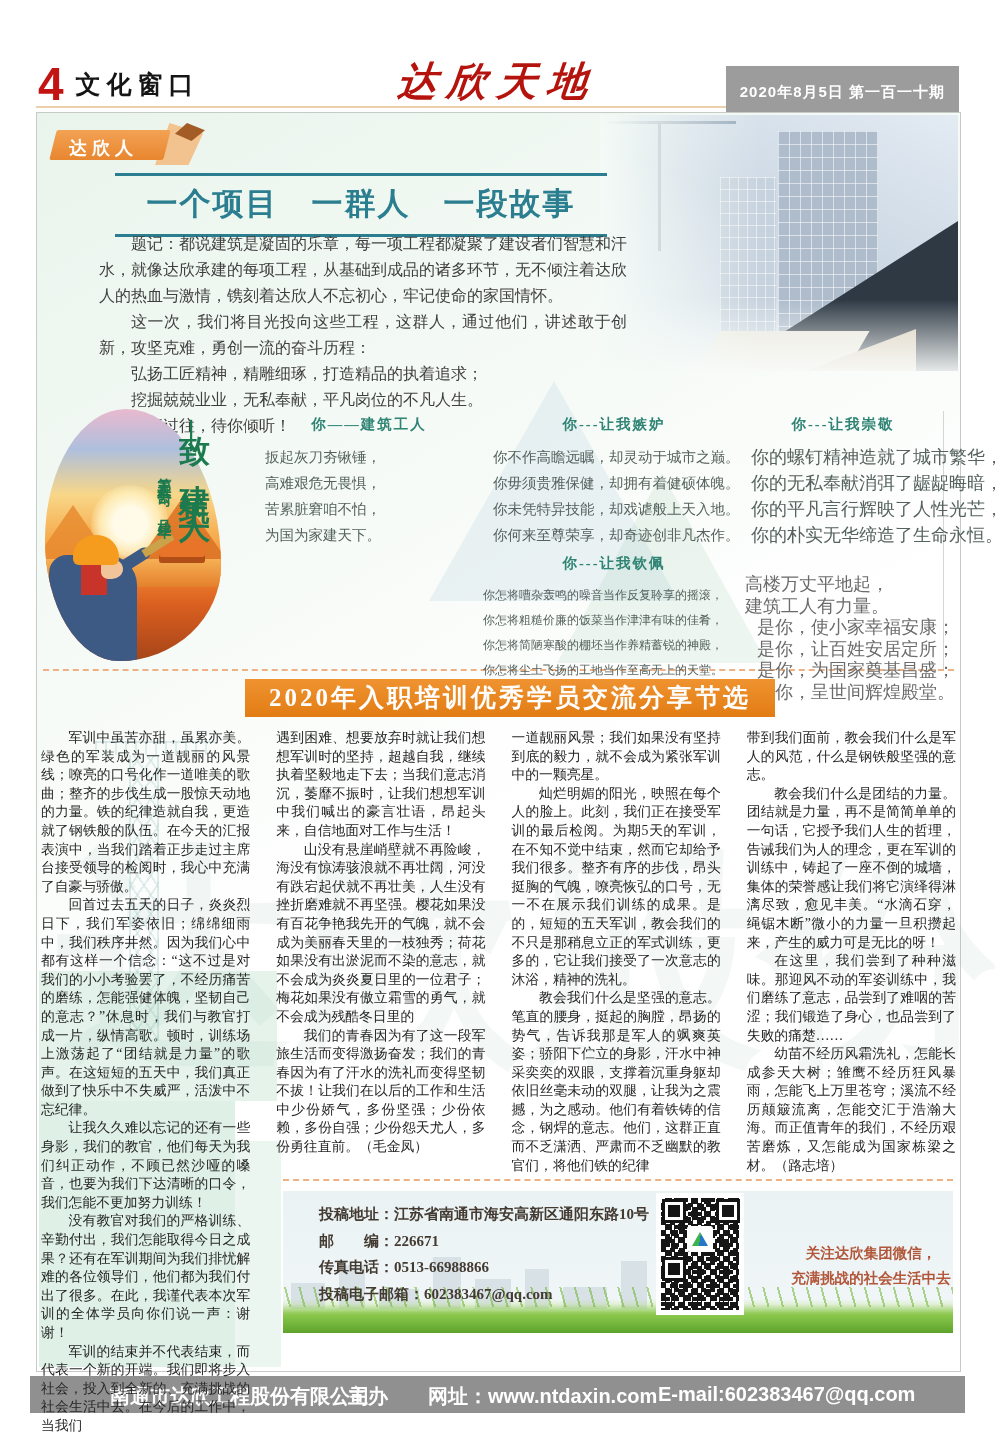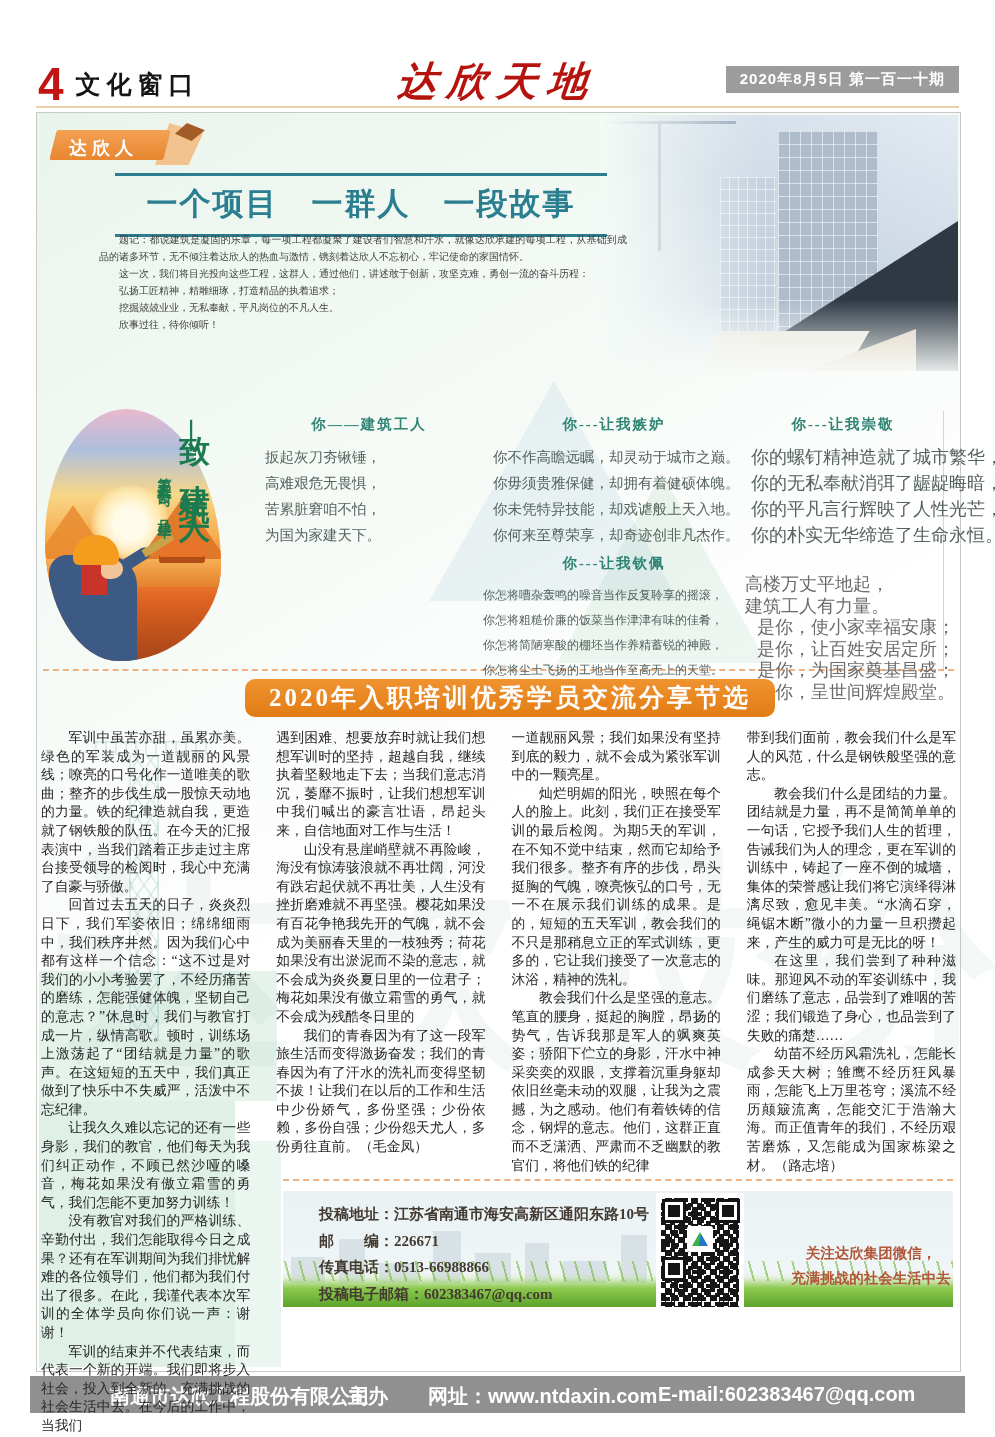--- a/index.html
+++ b/index.html
@@ -6,21 +6,21 @@
   .page{position:relative;width:995px;height:1437px;margin:0 auto;background:#fff;overflow:hidden;
         font-family:"Liberation Serif","DejaVu Serif",serif;}
   
   .hdr{position:absolute;left:36px;top:56px;width:923px;height:50px;border-bottom:2px solid #ecd0ab;}
   .hdr-left{position:absolute;left:2px;bottom:2px;display:flex;align-items:flex-end;gap:12px;}
   .hdr-num{font-family:"Liberation Sans",sans-serif;font-weight:bold;font-size:46px;line-height:.88;color:#c31414;}
   .hdr-section{font-family:"Liberation Sans",sans-serif;font-weight:bold;font-size:25px;color:#151515;letter-spacing:6px;padding-bottom:3px;}
   .hdr-masthead{position:absolute;left:0;right:0;top:-2px;text-align:center;font-weight:bold;font-style:italic;
         font-size:40px;color:#b5140e;letter-spacing:10px;transform:skewX(-6deg);}
   .hdr-issue{position:absolute;right:0;top:10px;background:#9c9c9c;color:#fff;
-        font-family:"Liberation Sans",sans-serif;font-weight:bold;font-size:15px;padding:4px 14px;letter-spacing:1px;}
+        font-family:"Liberation Sans",sans-serif;font-weight:bold;font-size:15px;padding:17px 14px;letter-spacing:1px;}
   
   .frame{position:absolute;left:36px;top:112px;width:923px;height:1258px;border:1px solid #c6cbc8;
         background:linear-gradient(150deg,#e9f4ec 0%,#f3f9f4 25%,#ffffff 55%);}
   
   .wm-text{position:absolute;left:20px;top:690px;width:900px;font-size:235px;font-weight:bold;
         color:rgba(140,175,165,.10);white-space:nowrap;pointer-events:none;z-index:0;}
   .wm-tri{position:absolute;clip-path:polygon(50% 0,0 100%,100% 100%);pointer-events:none;z-index:0;}
   .wm-tri1{left:392px;top:268px;width:250px;height:220px;background:rgba(125,170,200,.13);}
   .wm-tri2{left:520px;top:360px;width:210px;height:190px;background:rgba(140,195,160,.15);}
   .mint{position:absolute;z-index:0;pointer-events:none;}
@@ -60,21 +60,21 @@
   .ribbon-label{position:absolute;left:16px;top:13px;color:#fff;font-family:"Liberation Sans",sans-serif;
         font-weight:bold;font-size:18px;letter-spacing:5px;}
   .ribbon-paper1{position:absolute;left:102px;top:0;width:48px;height:42px;background:#f2c38f;
         clip-path:polygon(0 100%,30% 0,100% 25%,70% 100%);}
   .ribbon-paper2{position:absolute;left:122px;top:0;width:30px;height:18px;background:#a35c26;
         clip-path:polygon(0 60%,40% 0,100% 40%,55% 100%);}
   
   .feat-title{position:absolute;left:78px;top:60px;width:492px;margin:0;text-align:center;color:#2a7e90;
         font-size:31px;font-weight:bold;letter-spacing:2px;border-top:3px solid #2a7e90;border-bottom:3px solid #2a7e90;
         padding:7px 0 9px;z-index:1;}
-  .feat-text{position:absolute;left:62px;top:118px;width:528px;font-size:10px;line-height:17px;color:#3f3f3f;
+  .feat-text{position:absolute;left:62px;top:118px;width:528px;font-size:16px;line-height:26px;color:#3f3f3f;
         text-align:justify;z-index:1;}
   .feat-text p{margin:0;text-indent:2em;}
   
   .illus{position:absolute;left:8px;top:296px;width:176px;height:252px;z-index:1;}
   .il-head{position:absolute;inset:0;border-radius:46% 54% 58% 42% / 52% 62% 38% 48%;overflow:hidden;
         background:linear-gradient(to bottom,#e9b9ce 0%,#aebfdd 16%,#f8d788 34%,#f6a94b 52%,#ef7f2e 66%,#d95f20 78%,#a64418 100%);}
   .il-sun{position:absolute;left:26%;top:30%;width:78px;height:78px;border-radius:50%;
         background:radial-gradient(circle,#fffbe8 0 30%,rgba(255,240,190,.85) 55%,rgba(255,220,150,0) 75%);}
   .il-mt1{position:absolute;left:-12px;top:96px;width:80px;height:58px;background:#e88b2f;opacity:.85;
         clip-path:polygon(50% 0,0 100%,100% 100%);}
@@ -99,30 +99,30 @@
   .st-line{font-size:14.5px;line-height:26px;color:#55625d;white-space:nowrap;padding-left:10px;}
   .stanza.long .st-line{font-size:12px;line-height:25px;padding-left:0;}
   .pcol-c .st-line{font-size:18px;padding-left:6px;}
   .stanza.final .st-line{line-height:21.5px;color:#6b6b6b;padding-left:12px;}
   .stanza.final .st-line.ctr{padding-left:0;}
   .poem-rule{position:absolute;left:906px;top:298px;width:1px;height:258px;background:#d2d6d4;}
   
   .dash{border-top:2px dashed #edb183;position:absolute;}
   .dash-banner{left:6px;right:6px;top:556px;}
   .banner{position:absolute;left:208px;top:566px;width:530px;height:38px;background:linear-gradient(#ef9330,#e27c14);
-        color:#fff;font-weight:bold;font-size:25px;line-height:38px;text-align:center;letter-spacing:3px;z-index:2;border-radius:10px;}
+        color:#fff;font-weight:bold;font-size:25px;line-height:38px;text-align:center;letter-spacing:3px;z-index:2;}
   
   .article{position:absolute;left:4px;top:616px;width:915px;height:642px;display:flex;gap:26px;
         font-size:13.8px;line-height:18.6px;color:#262626;text-align:justify;z-index:1;}
   .acol{flex:1;min-width:0;}
   .acol p{margin:0;text-indent:2em;}
   .acol p.cont{text-indent:0;}
   
   .dash-contact{left:246px;top:1066px;width:670px;}
-  .contact{position:absolute;left:246px;top:1078px;width:670px;height:116px;overflow:hidden;z-index:2;
+  .contact{position:absolute;left:246px;top:1078px;width:670px;height:142px;overflow:hidden;z-index:2;
         background:linear-gradient(#eaf2f4,#f2f7f8);}
   .skyline{position:absolute;left:0;right:0;bottom:24px;height:64px;display:flex;align-items:flex-end;gap:14px;
         padding:0 8px;opacity:.8;}
   .bld{background:#d3dde2;}
   .grass{position:absolute;left:0;right:0;bottom:0;height:34px;
         background:linear-gradient(to top,#5da32b 0%,#8cc94e 55%,rgba(180,220,120,.25) 85%,rgba(180,220,120,0) 100%);}
   .grass::before{content:"";position:absolute;left:0;right:0;top:-12px;height:20px;
         background:repeating-linear-gradient(75deg,rgba(110,180,50,0) 0 6px,rgba(110,180,50,.55) 6px 8px,rgba(110,180,50,0) 8px 14px);}
   .contact-lines{position:absolute;left:36px;top:10px;font-size:15px;line-height:26.5px;color:#433a31;font-weight:bold;z-index:1;}
   .qr{position:absolute;left:373px;top:2px;width:88px;height:122px;background:#fff;z-index:1;}
@@ -269,21 +269,21 @@
     </div>
     <div class="poem-rule"></div>
 
     <div class="dash dash-banner"></div>
     <div class="banner">2020年入职培训优秀学员交流分享节选</div>
 
     <div class="article">
       <div class="acol">
         <p>军训中虽苦亦甜，虽累亦美。绿色的军装成为一道靓丽的风景线；嘹亮的口号化作一道唯美的歌曲；整齐的步伐生成一股惊天动地的力量。铁的纪律造就自我，更造就了钢铁般的队伍。在今天的汇报表演中，当我们踏着正步走过主席台接受领导的检阅时，我心中充满了自豪与骄傲。</p>
         <p>回首过去五天的日子，炎炎烈日下，我们军姿依旧；绵绵细雨中，我们秩序井然。因为我们心中都有这样一个信念：“这不过是对我们的小小考验罢了，不经历痛苦的磨练，怎能强健体魄，坚韧自己的意志？”休息时，我们与教官打成一片，纵情高歌。顿时，训练场上激荡起了“团结就是力量”的歌声。在这短短的五天中，我们真正做到了快乐中不失威严，活泼中不忘纪律。</p>
-        <p>让我久久难以忘记的还有一些身影，我们的教官，他们每天为我们纠正动作，不顾已然沙哑的嗓音，梅花如果没有傲立霜雪的勇气，我们怎能不更加努力训练！</p>
+        <p>让我久久难以忘记的还有一些身影，我们的教官，他们每天为我们纠正动作，不顾已然沙哑的嗓音，也要为我们下达清晰的口令，我们怎能不更加努力训练！</p>
         <p>没有教官对我们的严格训练、辛勤付出，我们怎能取得今日之成果？还有在军训期间为我们排忧解难的各位领导们，他们都为我们付出了很多。在此，我谨代表本次军训的全体学员向你们说一声：谢谢！</p>
         <p>军训的结束并不代表结束，而代表一个新的开端。我们即将步入社会，投入到全新的、充满挑战的社会生活中去。在今后的工作中，当我们</p>
       </div>
       <div class="acol">
         <p class="cont">遇到困难、想要放弃时就让我们想想军训时的坚持，超越自我，继续执着坚毅地走下去；当我们意志消沉，萎靡不振时，让我们想想军训中我们喊出的豪言壮语，昂起头来，自信地面对工作与生活！</p>
         <p>山没有悬崖峭壁就不再险峻，海没有惊涛骇浪就不再壮阔，河没有跌宕起伏就不再壮美，人生没有挫折磨难就不再坚强。樱花如果没有百花争艳我先开的气魄，就不会成为美丽春天里的一枝独秀；荷花如果没有出淤泥而不染的意志，就不会成为炎炎夏日里的一位君子；梅花如果没有傲立霜雪的勇气，就不会成为残酷冬日里的</p>
         <p>我们的青春因为有了这一段军旅生活而变得激扬奋发；我们的青春因为有了汗水的洗礼而变得坚韧不拔！让我们在以后的工作和生活中少份娇气，多份坚强；少份依赖，多份自强；少份怨天尤人，多份勇往直前。（毛金凤）</p>
       </div>
       <div class="acol">
         <p class="cont">一道靓丽风景；我们如果没有坚持到底的毅力，就不会成为紧张军训中的一颗亮星。</p>

